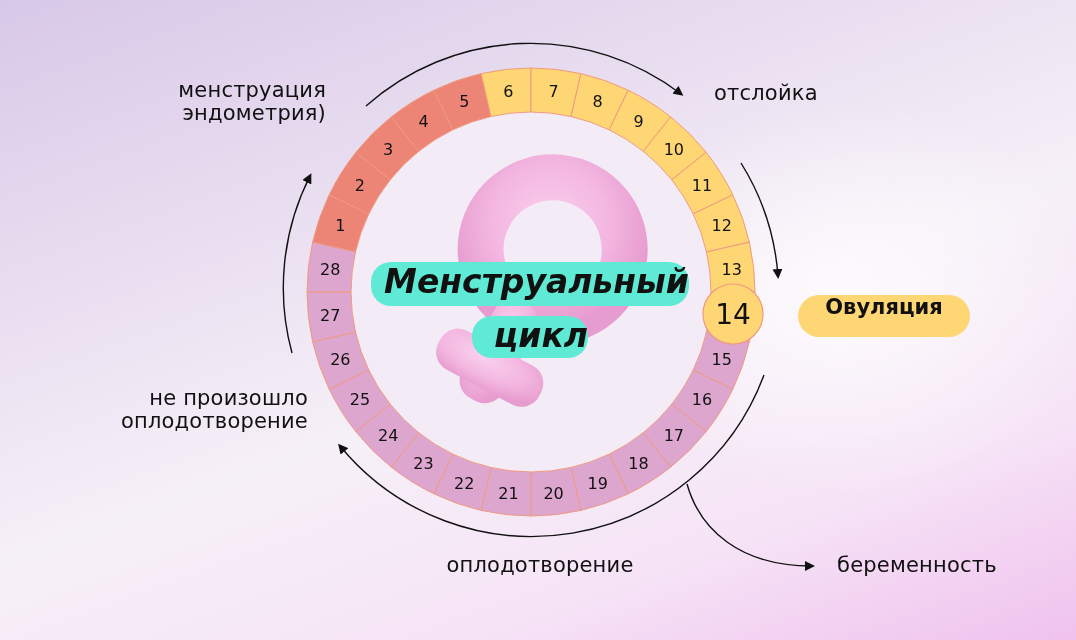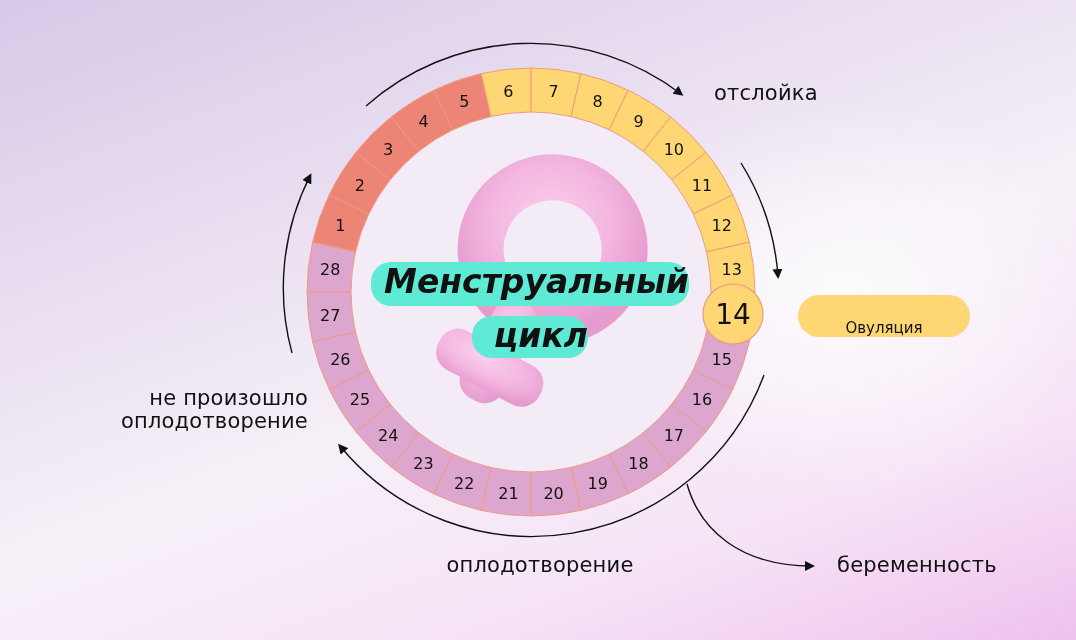--- a/index.html
+++ b/index.html
@@ -16,22 +16,22 @@
   .label {
     position: absolute; color: #111; font-size: 21px; line-height: 23px;
     letter-spacing: 0.2px;
   }
   .right { text-align: right; }
   .center { text-align: center; }
   .bold { font-weight: normal; }
   #diagram { position: absolute; left: 0; top: 0; }
   .ov-badge {
     position: absolute; left: 798px; top: 295px; width: 172px; height: 42px;
-    background: #fed674; border-radius: 21px; display: flex; align-items: flex-end; justify-content: center;
-    font-size: 15px; color: #111;
+    background: #fed674; border-radius: 21px; display: flex; align-items: flex-start; justify-content: center;
+    font-size: 21px; color: #111; font-weight: bold;
   }
   .title-pill {
     position: absolute; background: #5eead4; color: #111; font-weight: bold;
     font-size: 33px; line-height: 40px; border-radius: 20px; text-align: right; font-style: italic;
   }
 </style>
 </head>
 <body>
 
 <div class="bg-glow"></div>
@@ -127,20 +127,22 @@
 </svg>
 
 <div class="title-pill" style="left:371px; top:262px; width:318px; height:44px;">
   <span>Менструальный</span>
 </div>
 <div class="title-pill" style="left:472px; top:316px; width:116px; height:42px;">
   <span>цикл</span>
 </div>
 
 <div class="label right" style="left:120px; top:79px; width:206px;">
+  <div>менструация</div>
+  <div>эндометрия)</div>
 </div>
 
 <div class="label" style="left:714px; top:82px; width:200px;">
   <div>отслойка</div>
 </div>
 
 <div class="ov-badge">
   <span>Овуляция</span>
 </div>
 

